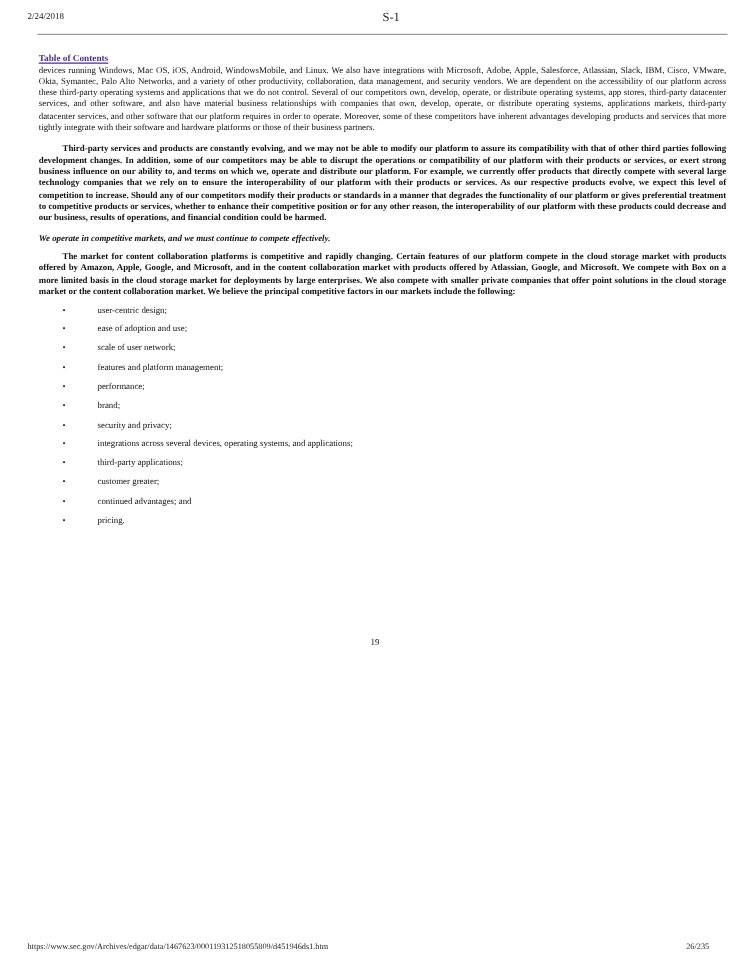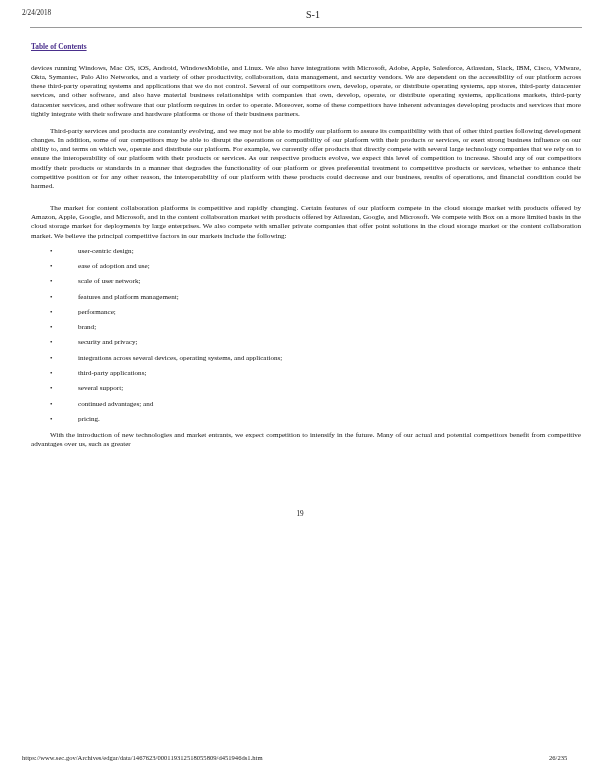--- a/index.html
+++ b/index.html
@@ -9,23 +9,23 @@
       color: #111;
     }
     .page { position: relative; width: 600px; height: 776px; }
     .hdr-date { position: absolute; left: 22px; top: 9px; font-size: 7.2px; color: #222; }
     .hdr-title { position: absolute; left: 306px; top: 9px; font-size: 10px; color: #222; }
     .hdr-rule { position: absolute; left: 30px; top: 27px; width: 552px; height: 0; border-top: 1px solid #9a9a9a; }
     .toc-link {
       position: absolute; left: 31px; top: 42px; font-size: 7.4px; font-weight: bold;
       color: #4a2f8c; text-decoration: underline; cursor: pointer; text-align: center;
     }
-    .body { position: absolute; left: 31px; top: 64px; width: 550px; font-size: 7.1px; line-height: 9.15px; }
+    .body { position: absolute; left: 31px; top: 52px; width: 550px; font-size: 7.1px; line-height: 9.15px; }
     .body p { text-align: justify; }
-    .indent { text-indent: 19px; }
+    .indent { text-indent: 19px; font-weight: bold; }
     .gap { height: 8px; }
     .subhead { font-style: italic; font-weight: bold; }
     .bullets { list-style: none; margin-top: 3px; }
     .bullets li { position: relative; padding-left: 28px; margin-left: 19px; height: 15.3px; line-height: 15.3px; }
     .bullets li .dot { position: absolute; left: 0; top: 0; font-size: 7px; }
     .pgnum { position: absolute; left: 0; width: 600px; top: 510px; text-align: center; font-size: 7.2px; }
     .ftr-url { position: absolute; left: 22px; top: 754px; font-size: 6.6px; color: #222; }
     .ftr-page { position: absolute; left: 549px; top: 754px; font-size: 6.6px; color: #222; }
   </style>
 </head>
@@ -36,39 +36,39 @@
   <div class="hdr-title">S-1</div>
   <div class="hdr-rule"></div>
 
   <a class="toc-link">Table of Contents</a>
 
   <div class="body">
     <p>devices running Windows, Mac OS, iOS, Android, WindowsMobile, and Linux. We also have integrations with Microsoft, Adobe, Apple, Salesforce, Atlassian, Slack, IBM, Cisco, VMware, Okta, Symantec, Palo Alto Networks, and a variety of other productivity, collaboration, data management, and security vendors. We are dependent on the accessibility of our platform across these third-party operating systems and applications that we do not control. Several of our competitors own, develop, operate, or distribute operating systems, app stores, third-party datacenter services, and other software, and also have material business relationships with companies that own, develop, operate, or distribute operating systems, applications markets, third-party datacenter services, and other software that our platform requires in order to operate. Moreover, some of these competitors have inherent advantages developing products and services that more tightly integrate with their software and hardware platforms or those of their business partners.</p>
     <div class="gap"></div>
     <p class="indent">Third-party services and products are constantly evolving, and we may not be able to modify our platform to assure its compatibility with that of other third parties following development changes. In addition, some of our competitors may be able to disrupt the operations or compatibility of our platform with their products or services, or exert strong business influence on our ability to, and terms on which we, operate and distribute our platform. For example, we currently offer products that directly compete with several large technology companies that we rely on to ensure the interoperability of our platform with their products or services. As our respective products evolve, we expect this level of competition to increase. Should any of our competitors modify their products or standards in a manner that degrades the functionality of our platform or gives preferential treatment to competitive products or services, whether to enhance their competitive position or for any other reason, the interoperability of our platform with these products could decrease and our business, results of operations, and financial condition could be harmed.</p>
     <div class="gap"></div>
+    <p class="subhead">We operate in competitive markets, and we must continue to compete effectively.</p>
     <div style="height:5px"></div>
     <p class="indent">The market for content collaboration platforms is competitive and rapidly changing. Certain features of our platform compete in the cloud storage market with products offered by Amazon, Apple, Google, and Microsoft, and in the content collaboration market with products offered by Atlassian, Google, and Microsoft. We compete with Box on a more limited basis in the cloud storage market for deployments by large enterprises. We also compete with smaller private companies that offer point solutions in the cloud storage market or the content collaboration market. We believe the principal competitive factors in our markets include the following:</p>
 
     <ul class="bullets">
       <li><span class="dot">•</span><span>user-centric design;</span></li>
       <li><span class="dot">•</span><span>ease of adoption and use;</span></li>
       <li><span class="dot">•</span><span>scale of user network;</span></li>
       <li><span class="dot">•</span><span>features and platform management;</span></li>
       <li><span class="dot">•</span><span>performance;</span></li>
       <li><span class="dot">•</span><span>brand;</span></li>
       <li><span class="dot">•</span><span>security and privacy;</span></li>
       <li><span class="dot">•</span><span>integrations across several devices, operating systems, and applications;</span></li>
       <li><span class="dot">•</span><span>third-party applications;</span></li>
-      <li><span class="dot">•</span><span>several support;</span></li>
+      <li><span class="dot">•</span><span>customer greater;</span></li>
       <li><span class="dot">•</span><span>continued advantages; and</span></li>
       <li><span class="dot">•</span><span>pricing.</span></li>
     </ul>
 
     <div style="height:4px"></div>
-    <p class="indent">With the introduction of new technologies and market entrants, we expect competition to intensify in the future. Many of our actual and potential competitors benefit from competitive advantages over us, such as greater</p>
   </div>
 
   <div class="pgnum">19</div>
 
   <div class="ftr-url">https://www.sec.gov/Archives/edgar/data/1467623/000119312518055809/d451946ds1.htm</div>
   <div class="ftr-page">26/235</div>
 </div>
 
 </body></html>

